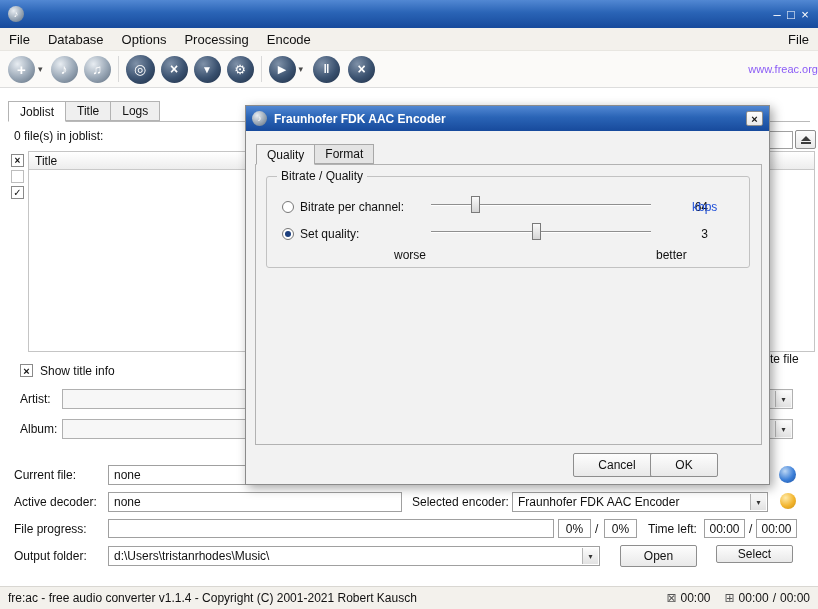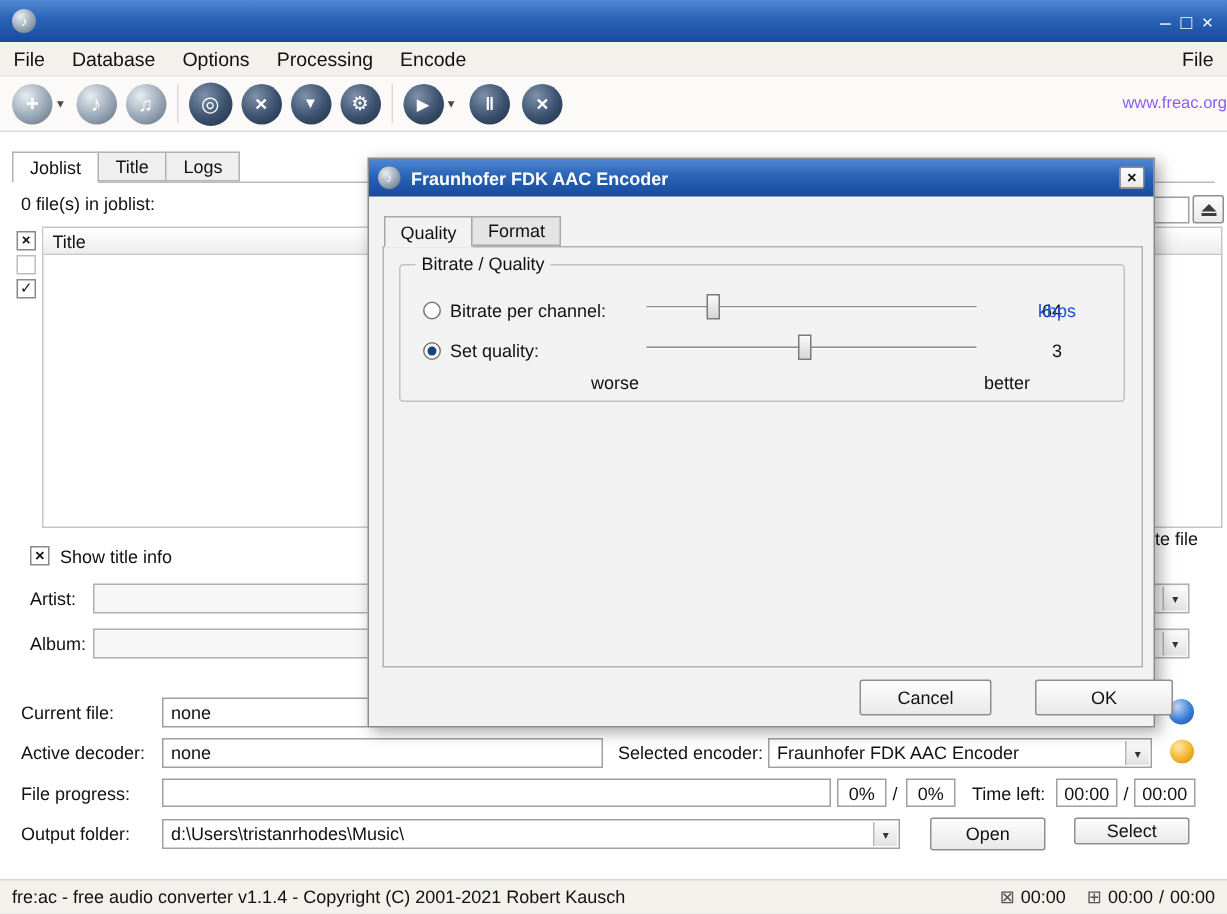--- a/index.html
+++ b/index.html
@@ -249,18 +249,18 @@
       <div class="slider-thumb" style="left:101px"></div>
     </div>
     <span class="abs" style="left:430px;top:121px;width:32px;text-align:right">3</span>
 
     <span class="abs" style="left:148px;top:142px">worse</span>
     <span class="abs" style="left:410px;top:142px">better</span>
 
     <div class="btn" style="position:absolute;left:327px;top:347px;width:88px;height:24px">
         <span>Cancel</span>
       </div>
-    <div class="btn" style="position:absolute;left:444px;top:347px;width:92px;height:24px">
+    <div class="btn" style="position:absolute;left:404px;top:347px;width:68px;height:24px">
         <span>OK</span>
       </div>
   </div>
 
 </div>
 
 </body></html>

